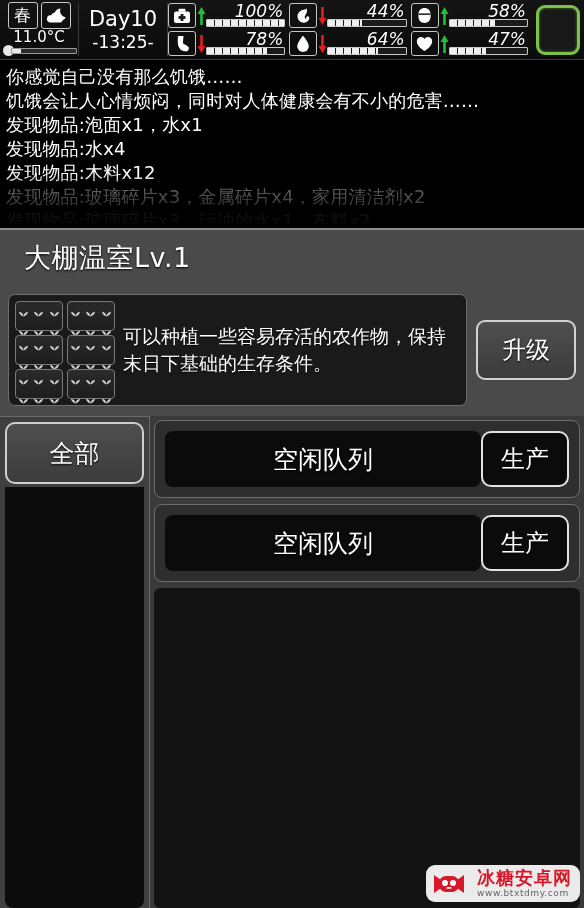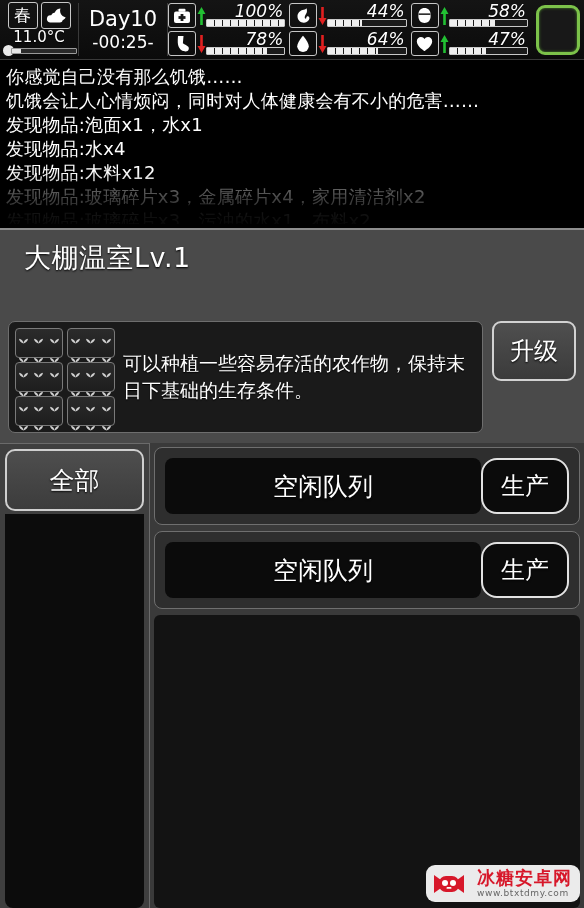--- a/index.html
+++ b/index.html
@@ -112,21 +112,21 @@
     background: #4a4a4a;
     border-top: 2px solid #8e8e8e;
     display: flex; flex-direction: column;
   }
   .panel-title {
     color: #fff; font-size: 27px; line-height: 1;
     padding: 14px 0 12px 24px; letter-spacing: .5px;
     text-shadow: 0 1px 2px #000;
   }
 
-  .info-row { display: flex; padding: 11px 8px 10px 8px; align-items: flex-start; margin-top: 27px; }
+  .info-row { display: flex; padding: 11px 8px 10px 8px; align-items: center; }
   .info-box {
     flex: 1; display: flex; align-items: center;
     background: #1a1a1a; border: 1px solid #6e6e6e; border-radius: 7px;
     padding: 6px 8px 6px 6px; min-height: 104px;
   }
   .plots {
     display: grid; grid-template-columns: 48px 48px; grid-template-rows: 30px 30px 30px;
     gap: 4px; flex: none;
   }
   .plot {
@@ -135,21 +135,21 @@
     display: grid; grid-template-columns: repeat(3, 1fr); grid-template-rows: repeat(2, 1fr);
     align-items: center; justify-items: center;
   }
   .sprout { display: block; }
   .desc {
     color: #fff; font-size: 19px; line-height: 27px;
     padding-left: 8px; text-shadow: 0 1px 1px #000;
   }
   .upgrade-wrap { display: flex; align-items: center; padding-left: 9px; flex: none; }
   .btn-upgrade {
-    width: 84px; height: 60px; border-radius: 9px;
+    width: 100px; height: 60px; border-radius: 9px;
     border: 2px solid #d2d2d2; background: linear-gradient(#4f4f4f, #3b3b3b);
     color: #fff; font-size: 24px; display: flex; align-items: center; justify-content: center;
     text-shadow: 0 1px 2px #000;
   }
 
   
   .body { flex: 1; display: flex; padding: 0 0 0 0; min-height: 0; }
   .taburl {
     width: 150px; background: #3f3f3f; border-top: 1px solid #6b6b6b;
     border-right: 1px solid #6b6b6b; padding: 5px 5px 0 5px;
@@ -171,21 +171,21 @@
     background: #2e2e2e; border: 1px solid #6f6f6f; border-radius: 8px;
     padding: 10px 10px 10px 10px; margin-bottom: 6px;
     display: flex; align-items: center; flex: none;
   }
   .queue-slot {
     flex: 1; height: 56px; background: #0b0b0b; border-radius: 8px;
     display: flex; align-items: center; justify-content: center;
     color: #fff; font-size: 25px; text-shadow: 0 1px 2px #000;
   }
   .btn-produce {
-    width: 88px; height: 56px; border-radius: 16px;
+    width: 88px; height: 56px; border-radius: 10px;
     border: 2px solid #e2e2e2; background: #0b0b0b;
     color: #fff; font-size: 24px; display: flex; align-items: center; justify-content: center;
     flex: none; text-shadow: 0 1px 2px #000;
   }
   .queue-rest { flex: 1; background: #131313; border-radius: 6px; min-height: 0; }
 
   
   .watermark {
     position: absolute; right: 4px; bottom: 6px;
     display: flex; align-items: center; gap: 11px;
@@ -222,21 +222,21 @@
             <div class="thermo-fill"></div>
           </div>
         </div>
       </div>
     </div>
 
     <div class="sb-sep"></div>
 
     <div class="daytime">
       <div class="day-txt">Day10</div>
-      <div class="time-txt">-00:25-</div>
+      <div class="time-txt">-13:25-</div>
     </div>
 
     <div class="sb-sep"></div>
 
     <div class="stats">
 
       <div class="stat-col">
         <div class="stat-row">
           <div class="stat-ico">
             <svg width="18" height="16" viewBox="0 0 18 16">

